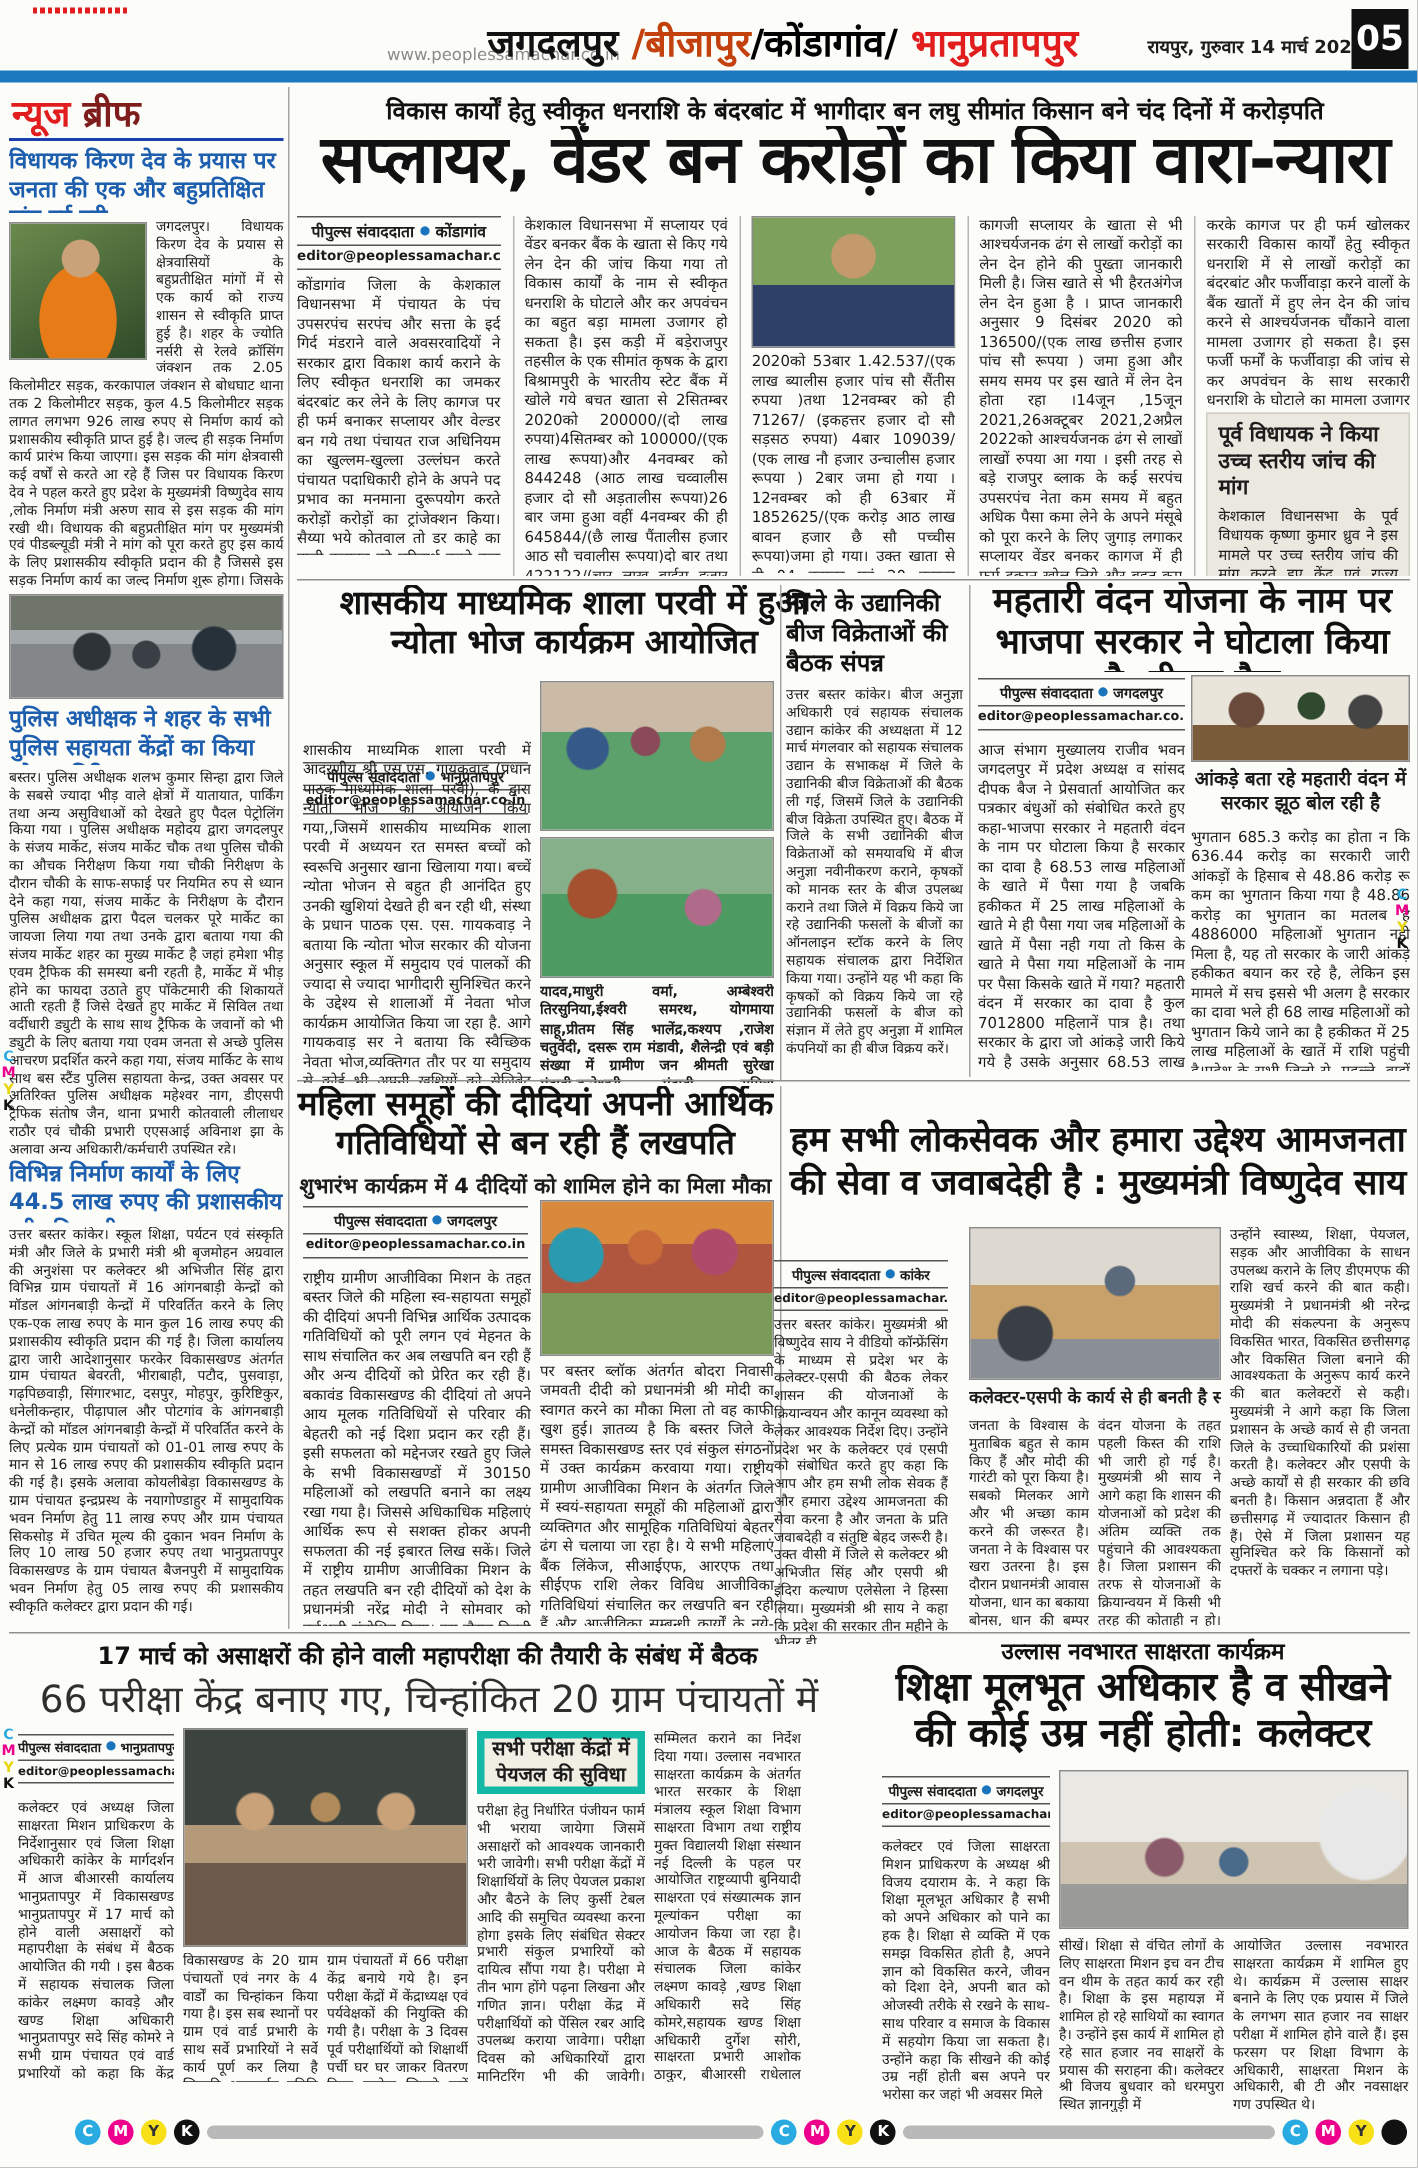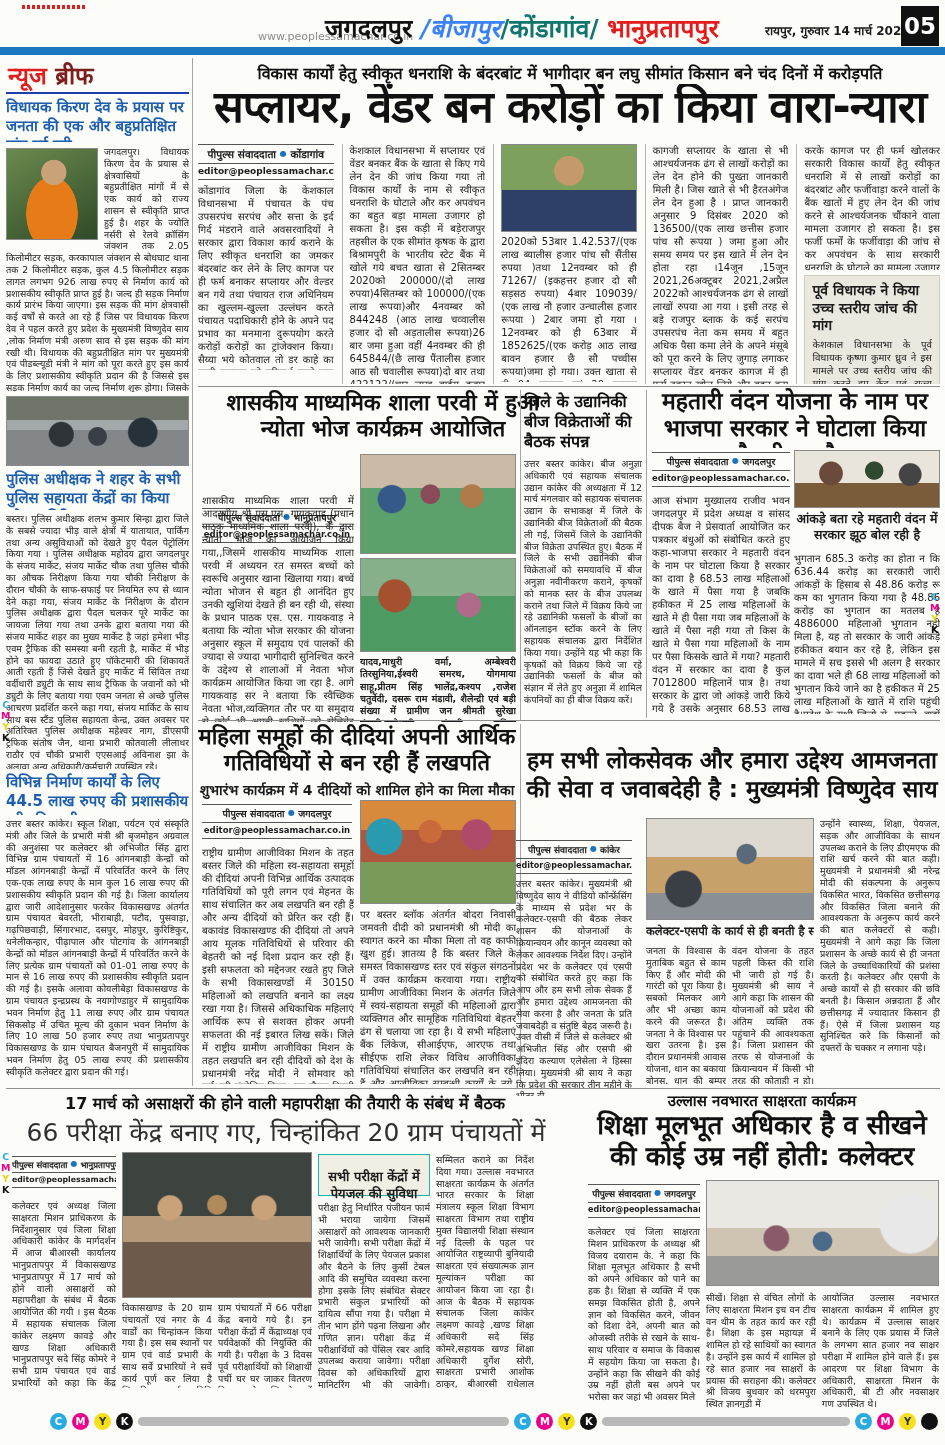--- a/index.html
+++ b/index.html
@@ -28,39 +28,39 @@
   .ph-lak{background:radial-gradient(circle at 15% 35%,#2a9ab0 0 12%,rgba(0,0,0,0) 13%),radial-gradient(circle at 45% 30%,#c86a3a 0 10%,rgba(0,0,0,0) 11%),radial-gradient(circle at 75% 33%,#b04a6a 0 11%,rgba(0,0,0,0) 12%),linear-gradient(180deg,#d8893c 0 28%,#b0563f 28% 60%,#7a9a5a 60% 100%);}
   .ph-cm{background:radial-gradient(circle at 22% 70%,#3a3f45 0 12%,rgba(0,0,0,0) 13%),radial-gradient(circle at 60% 35%,#5a6a7a 0 8%,rgba(0,0,0,0) 9%),linear-gradient(180deg,#ddd8d0 0 38%,#c8a06a 38% 74%,#8a8f96 74% 100%);}
   .ph-ex{background:radial-gradient(circle at 25% 38%,#caa27a 0 7%,rgba(0,0,0,0) 8%),radial-gradient(circle at 50% 36%,#b08a5a 0 7%,rgba(0,0,0,0) 8%),radial-gradient(circle at 75% 38%,#caa27a 0 7%,rgba(0,0,0,0) 8%),linear-gradient(180deg,#3d4440 0 44%,#b59a7a 44% 62%,#6e5a4a 62% 100%);}
   .ph-edu{background:radial-gradient(circle at 88% 40%,#e8e8e8 0 14%,rgba(0,0,0,0) 15%),radial-gradient(circle at 30% 55%,#8a5a6a 0 7%,rgba(0,0,0,0) 8%),radial-gradient(circle at 50% 58%,#4a6a8a 0 7%,rgba(0,0,0,0) 8%),linear-gradient(180deg,#eae8e2 0 45%,#cfc3b1 45% 72%,#9a9a98 72% 100%);}
   .lead-cols{display:flex;gap:8px;}
   .lead-col{flex:1 1 0;overflow:hidden;}
   .lead-col + .lead-col{border-left:1px solid #b5b5b5;padding-left:7px;}
   .graybox{background:#ebe8df;border:1px solid #cfccc2;padding:6px 7px;}
   .graybox .gb-title{font-weight:800;font-size:14px;line-height:1.25;margin-bottom:3px;}
   .graybox .gb-body{font-size:9.8px;line-height:1.35;text-align:justify;}
-  .subbox{background:#f1eee3;border:1px solid #14b8a6;font-weight:800;font-size:13px;line-height:1.3;text-align:center;padding:14px 2px;}
+  .subbox{background:#f1eee3;border:5px solid #14b8a6;font-weight:800;font-size:13px;line-height:1.3;text-align:center;padding:0 2px;}
   .caption{font-size:9.5px;font-weight:600;line-height:1.3;text-align:justify;overflow:hidden;}
   .pm-row{display:flex;align-items:center;gap:5px;}
   .pm-c{width:17px;height:17px;border-radius:50%;font-size:10px;font-weight:700;display:flex;align-items:center;justify-content:center;}
   .pm-bar{height:9px;background:#b9b9b9;border-radius:5px;}
   .vmark{display:flex;flex-direction:column;font-size:9.5px;font-weight:700;line-height:1.15;align-items:center;}
   .logo-tagline{position:absolute;left:22px;top:5px;width:64px;height:4px;
     background:repeating-linear-gradient(90deg,#e11d1e 0 3px,rgba(0,0,0,0) 3px 5px);}
 </style>
 </head>
 <body>
 
 <div id="page">
 
   <div class="abs" style="left:0;top:0;width:945px;height:56px;">
     <div class="logo-tagline"></div>
     <div class="abs" style="left:258px;top:30px;font-size:11px;color:#8a8a8a;">www.peoplessamachar.co.in</div>
     <div class="abs center" style="left:325px;top:10px;width:360px;font-size:25px;font-weight:800;white-space:nowrap;">
-      <span style="color:#111;">जगदलपुर </span><span style="color:#3b82f6;font-style:italic;">/बीजापुर</span><span style="color:#0f766e;">/कोंडागांव/</span><span style="color:#e11d1e;"> भानुप्रतापपुर</span>
+      <span style="color:#111;">जगदलपुर </span><span style="color:#c2410c;">/बीजापुर</span><span style="color:#000000;">/कोंडागांव/</span><span style="color:#e11d1e;"> भानुप्रतापपुर</span>
     </div>
     <div class="abs" style="left:765px;top:22px;width:130px;font-size:12px;font-weight:700;text-align:right;white-space:nowrap;">रायपुर, गुरुवार 14 मार्च 2024</div>
     <div class="abs center" style="left:901px;top:6px;width:38px;height:40px;background:#111;color:#fff;font-size:23px;font-weight:800;line-height:40px;">05</div>
     <div class="abs" style="left:0;top:47px;width:945px;height:8px;background:#1c79c0;"></div>
   </div>
 
   <div class="abs" style="left:8px;top:58px;font-size:24px;font-weight:800;white-space:nowrap;">
     <span style="color:#e11d1e;">न्यूज</span>
     <span style="color:#7f1d1d;">ब्रीफ</span>
   </div>
@@ -200,21 +200,21 @@
 
   <div class="abs center kicker" style="left:585px;top:1090px;width:354px;font-size:15px;height:20px;">उल्लास नवभारत साक्षरता कार्यक्रम</div>
   <div class="abs center hl-big" style="left:585px;top:1110px;width:354px;height:66px;font-size:26px;font-weight:900;line-height:1.2;">शिक्षा मूलभूत अधिकार है व सीखने की कोई उम्र नहीं होती: कलेक्टर दयाराम</div>
   <div class="abs byline" style="left:588px;top:1184px;width:112px;">
     <div class="bl-top" style="font-size:9px;"><span>पीपुल्स संवाददाता</span> <span class="bl-dot">●</span> <span>जगदलपुर</span></div>
     <div class="bl-email" style="font-size:8px;">editor@peoplessamachar.co.in</div>
   </div>
   <div class="abs ph ph-edu" style="left:706px;top:1180px;width:233px;height:106px;"></div>
   <div class="abs body-sm" style="left:588px;top:1226px;width:112px;height:182px;">कलेक्टर एवं जिला साक्षरता मिशन प्राधिकरण के अध्यक्ष श्री विजय दयाराम के. ने कहा कि शिक्षा मूलभूत अधिकार है सभी को अपने अधिकार को पाने का हक है। शिक्षा से व्यक्ति में एक समझ विकसित होती है, अपने ज्ञान को विकसित करने, जीवन को दिशा देने, अपनी बात को ओजस्वी तरीके से रखने के साथ-साथ परिवार व समाज के विकास में सहयोग किया जा सकता है। उन्होंने कहा कि सीखने की कोई उम्र नहीं होती बस अपने पर भरोसा कर जहां भी अवसर मिले</div>
   <div class="abs body-sm" style="left:706px;top:1292px;width:110px;height:116px;">सीखें। शिक्षा से वंचित लोगों के लिए साक्षरता मिशन इच वन टीच वन थीम के तहत कार्य कर रही है। शिक्षा के इस महायज्ञ में शामिल हो रहे साथियों का स्वागत है। उन्होंने इस कार्य में शामिल हो रहे सात हजार नव साक्षरों के प्रयास की सराहना की। कलेक्टर श्री विजय बुधवार को धरमपुरा स्थित ज्ञानगुड़ी में</div>
-  <div class="abs body-sm" style="left:822px;top:1292px;width:117px;height:116px;">आयोजित उल्लास नवभारत साक्षरता कार्यक्रम में शामिल हुए थे। कार्यक्रम में उल्लास साक्षर बनाने के लिए एक प्रयास में जिले के लगभग सात हजार नव साक्षर परीक्षा में शामिल होने वाले हैं। इस आदरण पर शिक्षा विभाग के अधिकारी, साक्षरता मिशन के अधिकारी, बी टी और नवसाक्षर गण उपस्थित थे।</div>
+  <div class="abs body-sm" style="left:822px;top:1292px;width:117px;height:116px;">आयोजित उल्लास नवभारत साक्षरता कार्यक्रम में शामिल हुए थे। कार्यक्रम में उल्लास साक्षर बनाने के लिए एक प्रयास में जिले के लगभग सात हजार नव साक्षर परीक्षा में शामिल होने वाले हैं। इस फरसग पर शिक्षा विभाग के अधिकारी, साक्षरता मिशन के अधिकारी, बी टी और नवसाक्षर गण उपस्थित थे।</div>
 
   <div class="abs pm-row" style="left:50px;top:1412px;width:888px;height:18px;">
     <span class="pm-c" style="background:#29abe2;color:#fff;">C</span>
     <span class="pm-c" style="background:#ec008c;color:#fff;">M</span>
     <span class="pm-c" style="background:#f7e017;color:#333;">Y</span>
     <span class="pm-c" style="background:#111;color:#fff;">K</span>
     <span class="pm-bar" style="flex:3;"></span>
     <span class="pm-c" style="background:#29abe2;color:#fff;">C</span>
     <span class="pm-c" style="background:#ec008c;color:#fff;">M</span>
     <span class="pm-c" style="background:#f7e017;color:#333;">Y</span>

